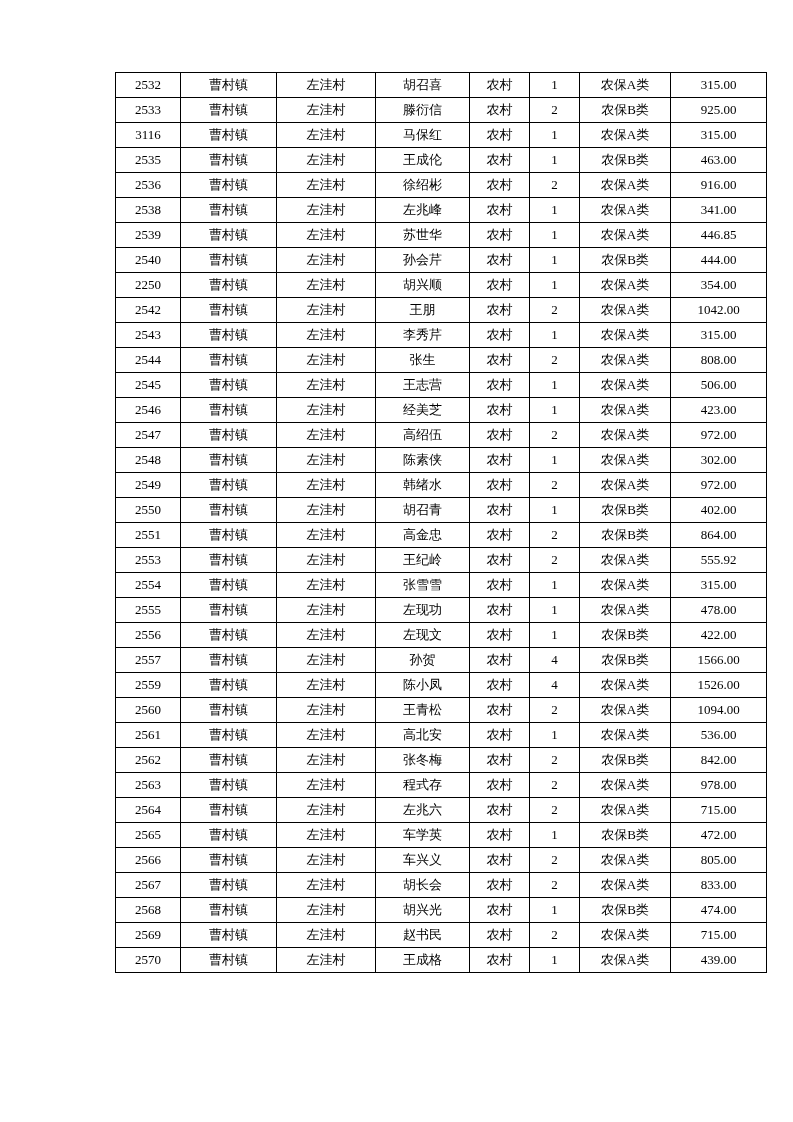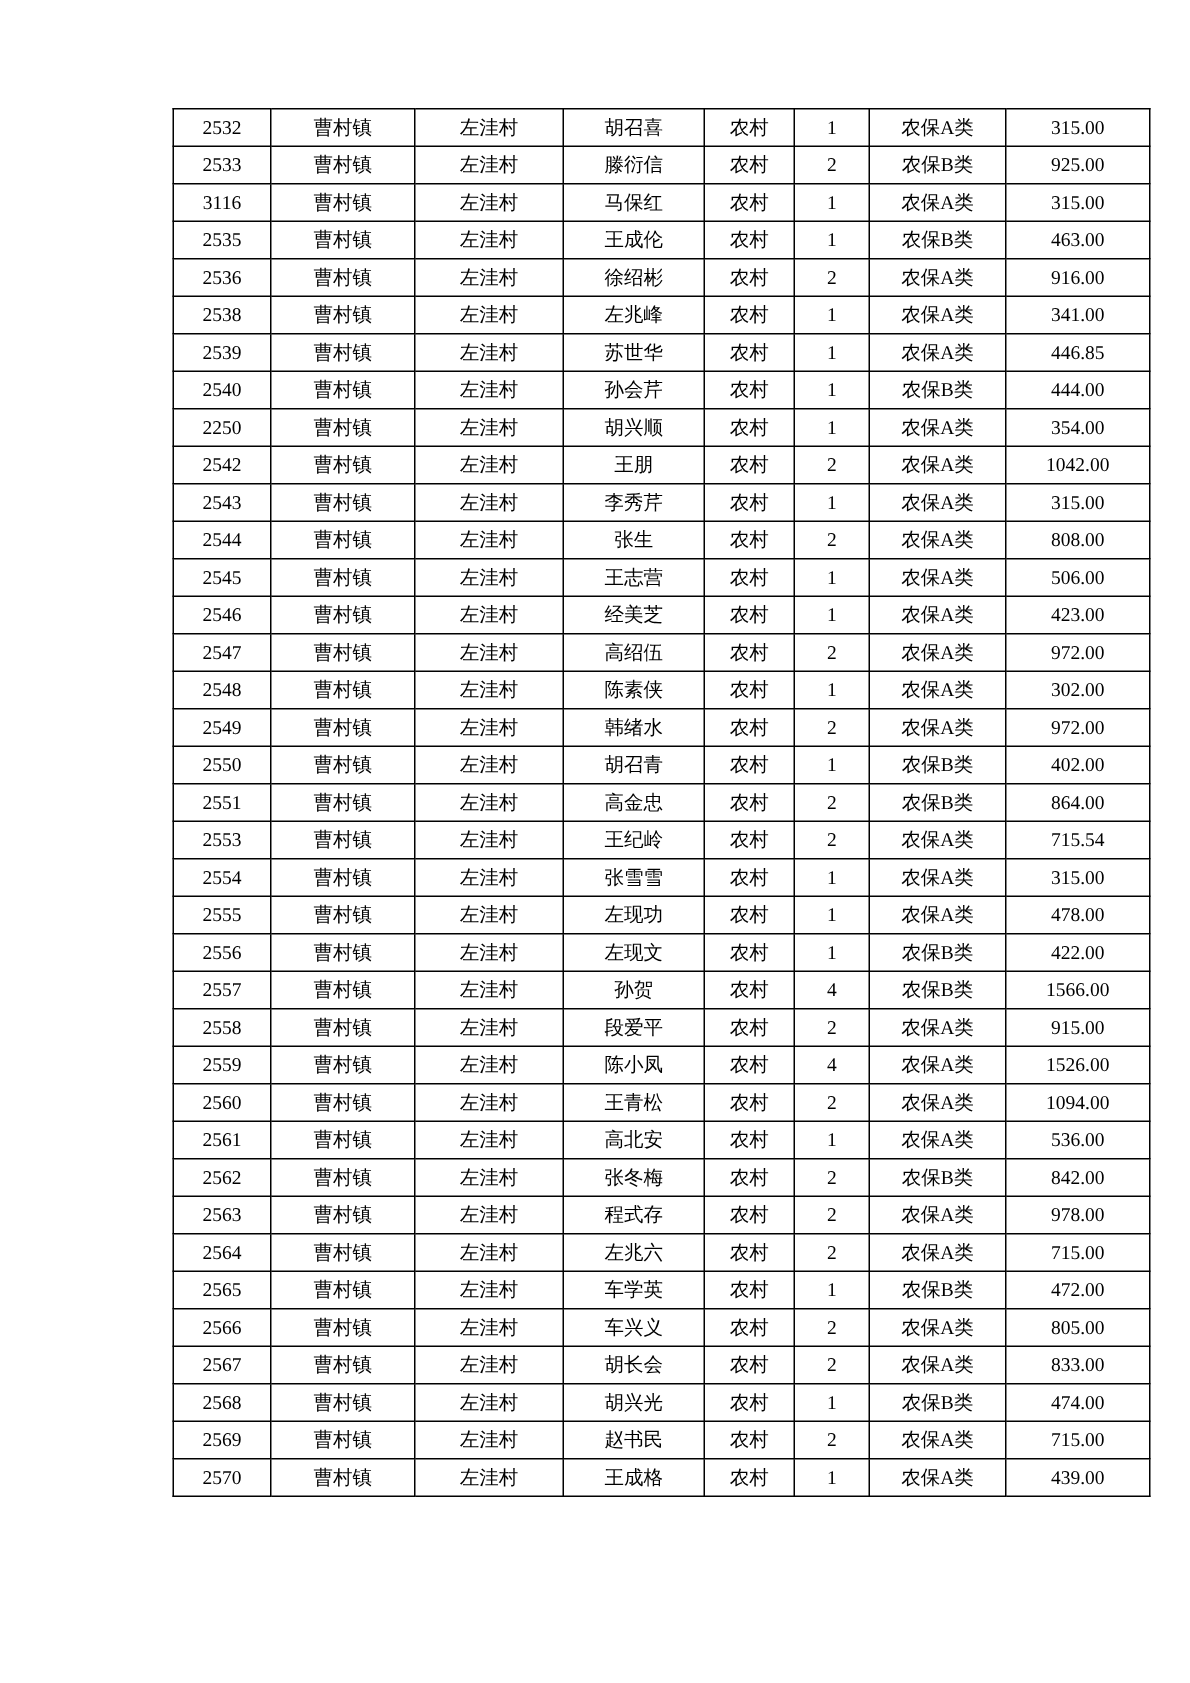--- a/index.html
+++ b/index.html
@@ -273,21 +273,21 @@
 
 
   <tr>
     <td>2553</td>
     <td>曹村镇</td>
     <td>左洼村</td>
     <td>王纪岭</td>
     <td>农村</td>
     <td>2</td>
     <td>农保A类</td>
-    <td>715.54</td>
+    <td>555.92</td>
   </tr>
 
   <tr>
     <td>2554</td>
     <td>曹村镇</td>
     <td>左洼村</td>
     <td>张雪雪</td>
     <td>农村</td>
     <td>1</td>
     <td>农保A类</td>
@@ -320,30 +320,20 @@
     <td>2557</td>
     <td>曹村镇</td>
     <td>左洼村</td>
     <td>孙贺</td>
     <td>农村</td>
     <td>4</td>
     <td>农保B类</td>
     <td>1566.00</td>
   </tr>
 
-  <tr>
-    <td>2558</td>
-    <td>曹村镇</td>
-    <td>左洼村</td>
-    <td>段爱平</td>
-    <td>农村</td>
-    <td>2</td>
-    <td>农保A类</td>
-    <td>915.00</td>
-  </tr>
 
   <tr>
     <td>2559</td>
     <td>曹村镇</td>
     <td>左洼村</td>
     <td>陈小凤</td>
     <td>农村</td>
     <td>4</td>
     <td>农保A类</td>
     <td>1526.00</td>

